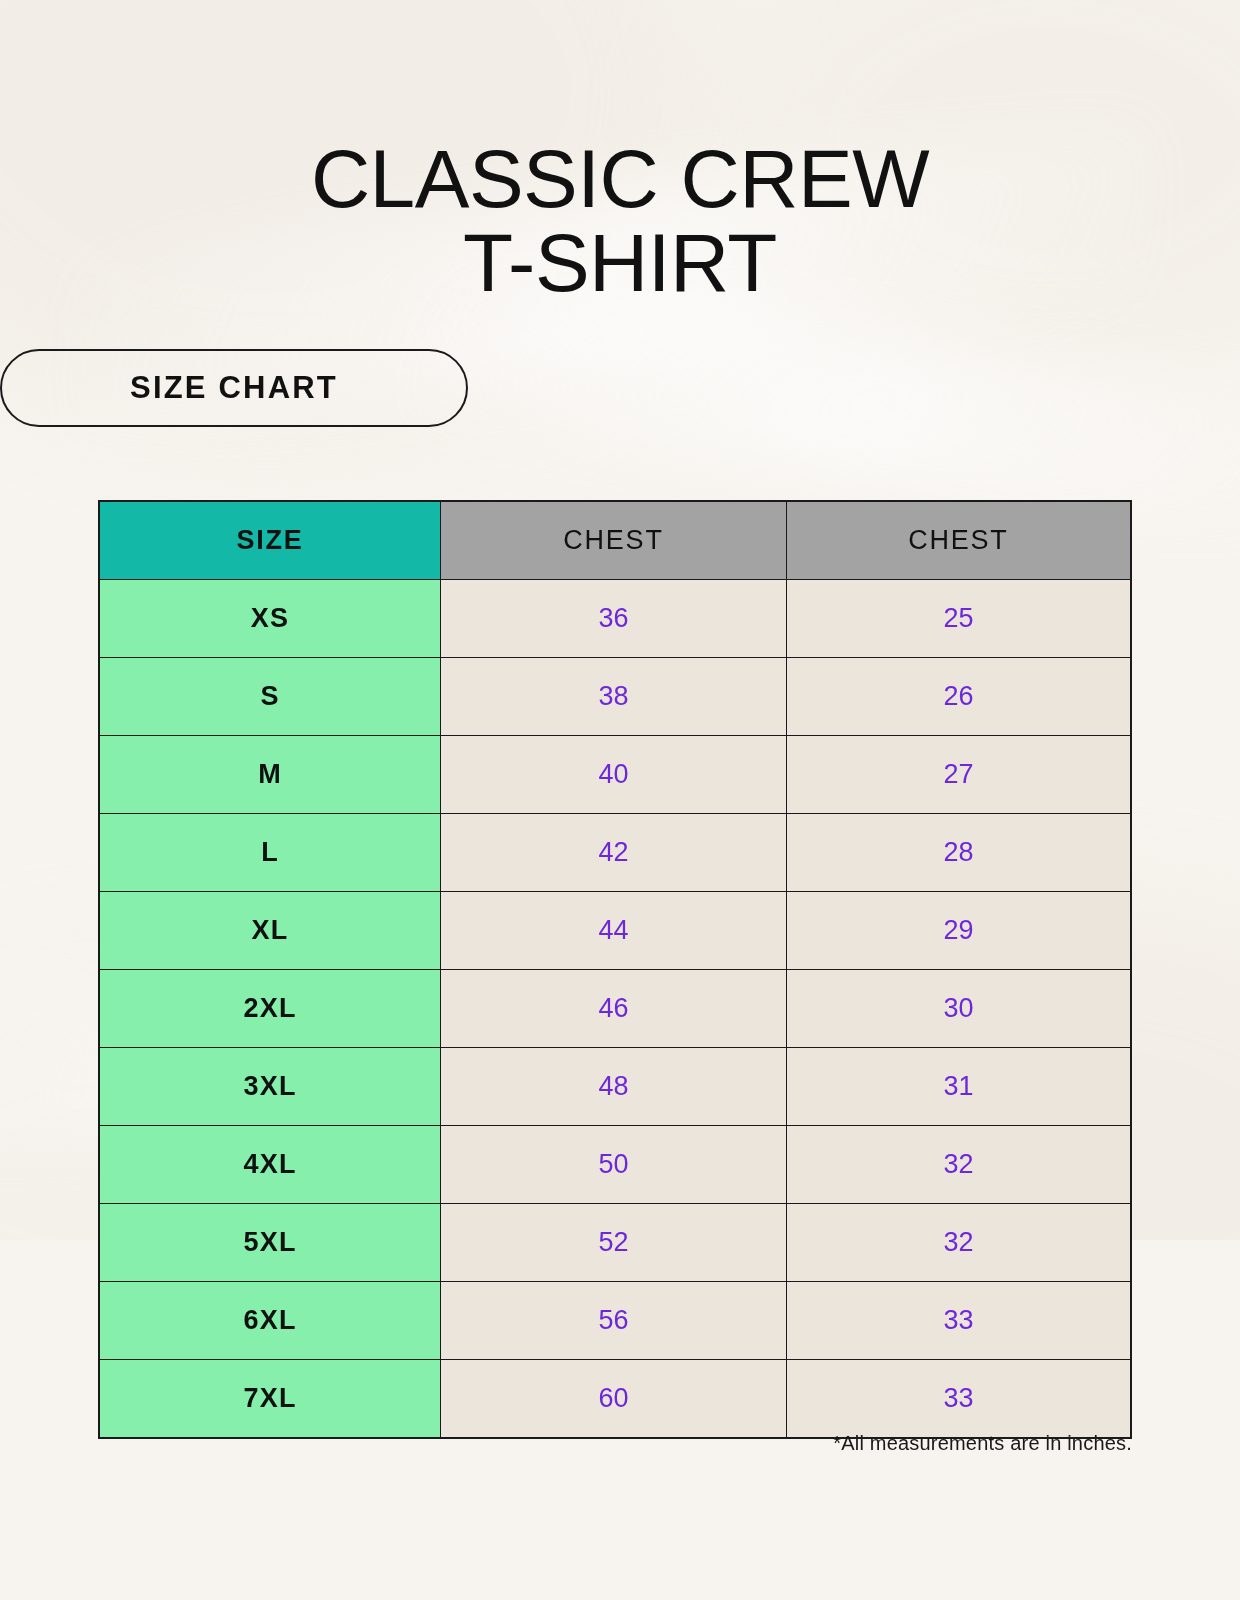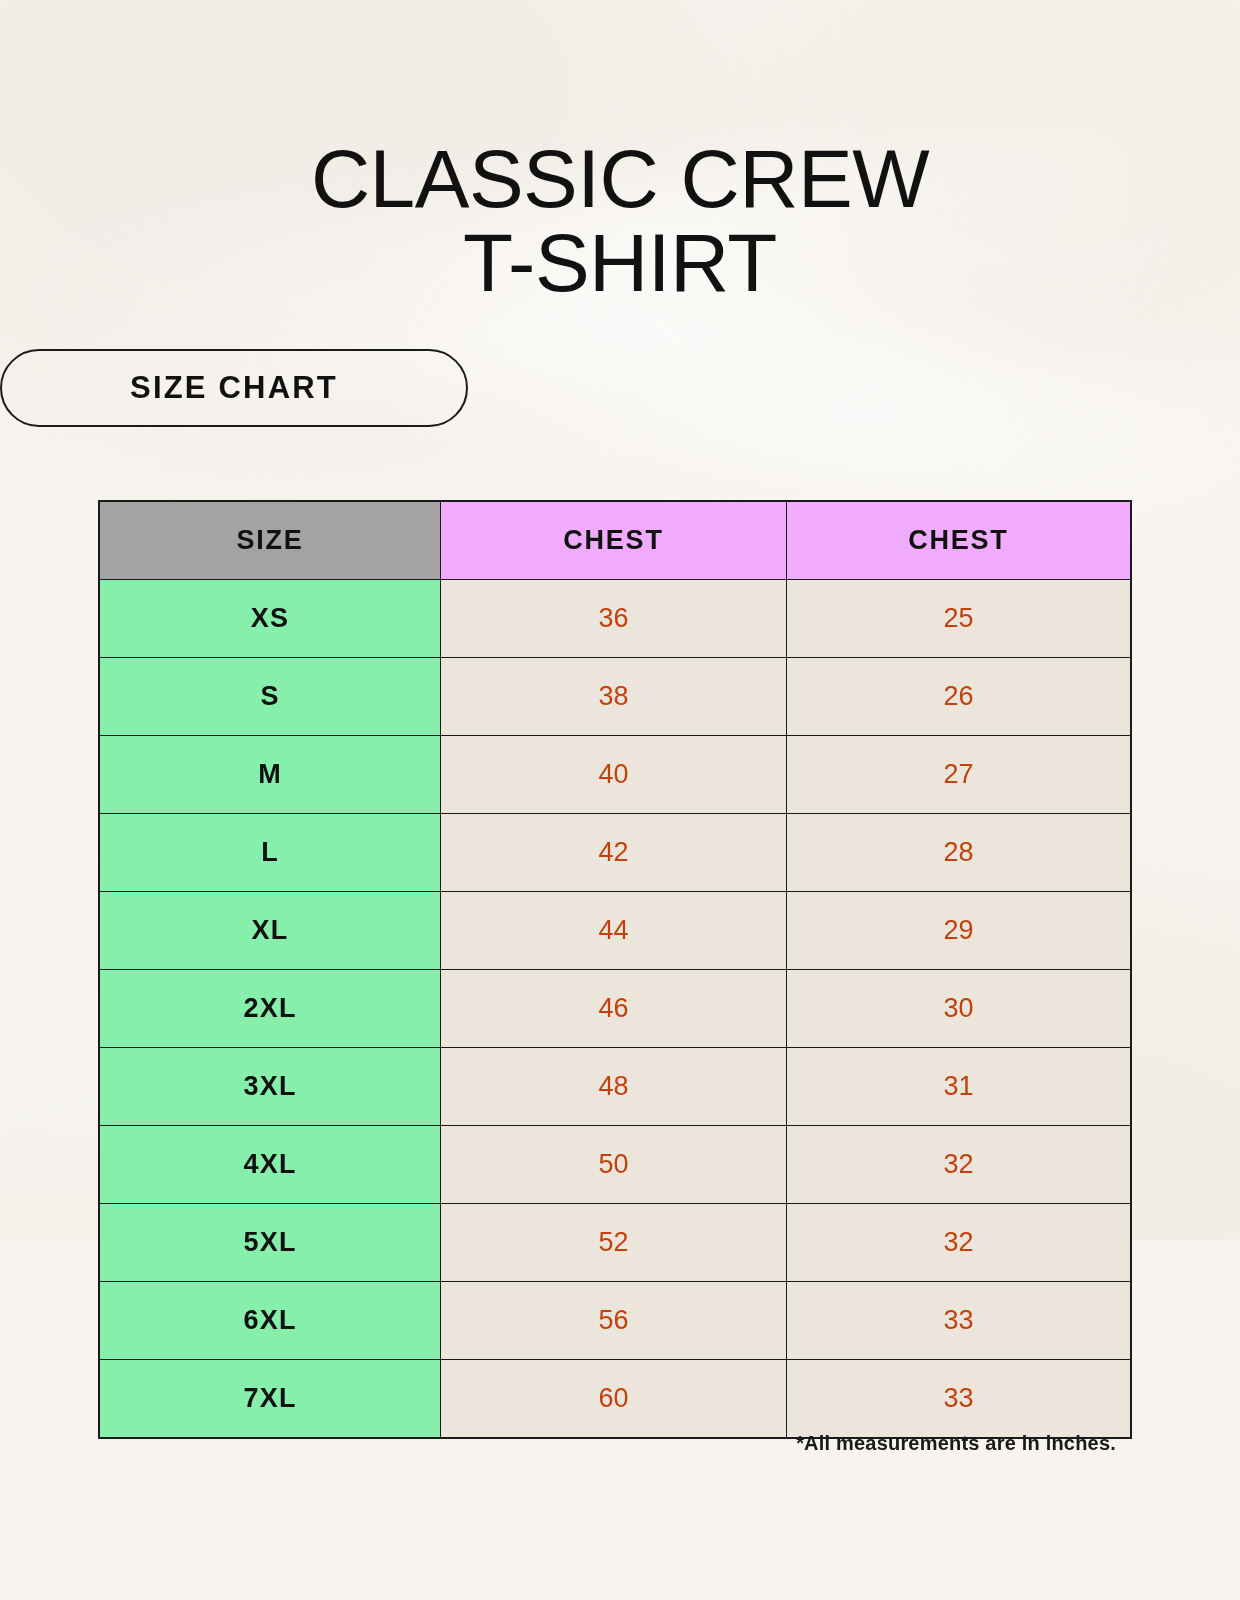--- a/index.html
+++ b/index.html
@@ -121,50 +121,50 @@
     text-align: center;
     vertical-align: middle;
     font-size: 27px;
     padding: 0;
   }
   table.size-chart col.c-size { width: 33.1%; }
   table.size-chart col.c-chest { width: 33.5%; }
   table.size-chart col.c-length { width: 33.4%; }
 
   th.h-size {
-    background: #a3a3a3;
+    background: #14b8a6;
     font-weight: 700;
     letter-spacing: 1.8px;
     font-size: 26px;
   }
   th.h-measure {
-    background: #f0abfc;
-    font-weight: 700;
+    background: #a3a3a3;
+    font-weight: 400;
     letter-spacing: 1.8px;
     font-size: 26px;
   }
   td.cell-size {
     background: #86efac;
     font-weight: 700;
     letter-spacing: 1.2px;
     font-size: 27px;
   }
   td.cell-value {
     background: #ece5dc;
     font-weight: 400;
     font-size: 27px;
-    color: #c2410c;
+    color: #6d28d9;
   }
 
   .footnote {
     position: absolute;
-    right: 124px;
+    right: 108px;
     top: 1432px;
     font-size: 20px;
-    font-weight: 700;
+    font-weight: 400;
     color: #1a1a1a;
     letter-spacing: 0.2px;
   }
 </style>
 </head>
 <body>
 
 <div class="page">
 
   <div class="bg-layer">

